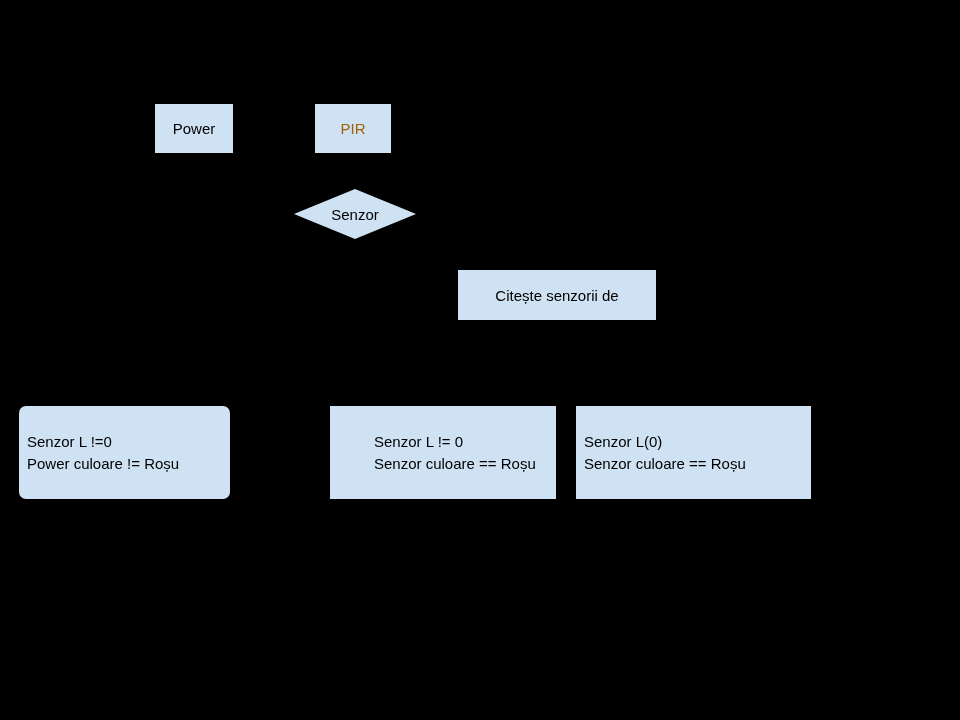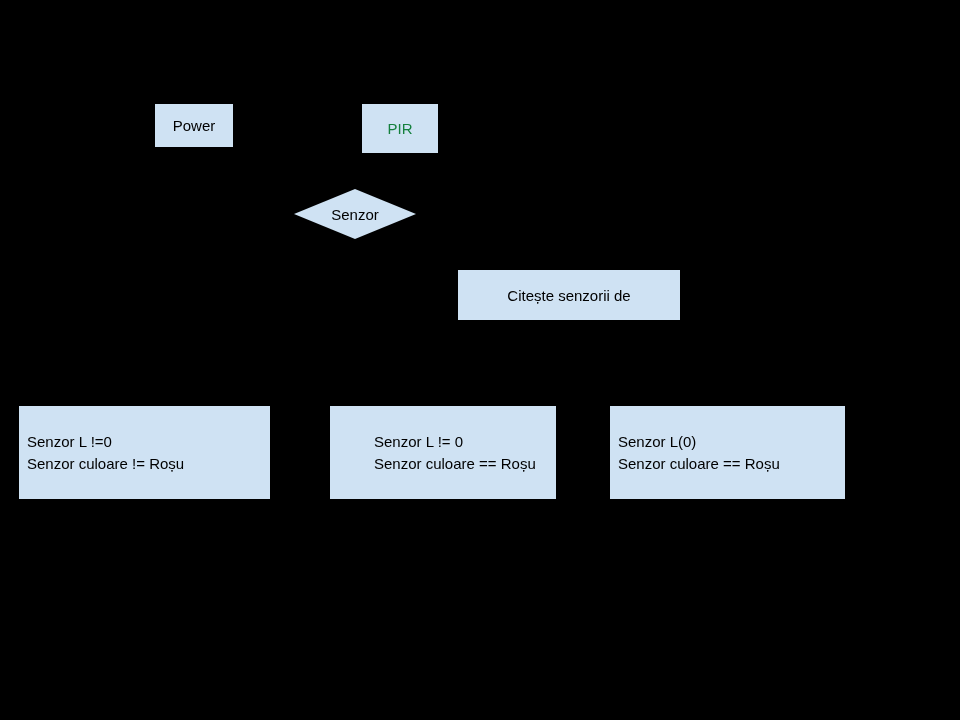--- a/index.html
+++ b/index.html
@@ -38,54 +38,54 @@
     text-align: left;
     padding-left: 8px;
     padding-right: 6px;
     line-height: 22px;
   }
   .diamond {
     clip-path: polygon(50% 0%, 100% 50%, 50% 100%, 0% 50%);
   }
 
   
-  #node-power   { left: 155px; top: 104px; width: 78px;  height: 43px; }
+  #node-power   { left: 155px; top: 104px; width: 78px;  height: 49px; }
   #node-pir     { left: 315px; top: 104px; width: 76px;  height: 49px; }
   #node-start   { left: 294px; top: 189px; width: 122px; height: 50px; }
-  #node-read    { left: 458px; top: 270px; width: 222px; height: 50px; }
-  #node-case1   { left: 19px;  top: 406px; width: 251px; height: 93px; }
+  #node-read    { left: 458px; top: 270px; width: 198px; height: 50px; }
+  #node-case1   { left: 19px;  top: 406px; width: 211px; height: 93px; border-radius: 7px; }
   #node-case2   { left: 330px; top: 406px; width: 226px; height: 93px; padding-left: 44px; }
-  #node-case3   { left: 610px; top: 406px; width: 235px; height: 93px; }
+  #node-case3   { left: 576px; top: 406px; width: 235px; height: 93px; }
 
   .line { display: block; white-space: nowrap; }
 </style>
 </head>
 <body>
 
 <div id="canvas" style="background: rgb(0, 0, 0);">
 
   <div id="node-power" class="node centered" style="background: rgb(207, 226, 243); color: rgb(0, 0, 0);">
     <span class="line">Power</span>
   </div>
 
-  <div id="node-pir" class="node centered" style="background: rgb(207, 226, 243); color: #15803d; margin-left: 47px;">
+  <div id="node-pir" class="node centered" style="background: rgb(207, 226, 243); color: #a16207;">
     <span class="line">PIR</span>
   </div>
 
   <div id="node-start" class="node centered diamond" style="background: rgb(207, 226, 243); color: rgb(0, 0, 0);">
     <span class="line">Senzor</span>
   </div>
 
   <div id="node-read" class="node centered" style="background: rgb(207, 226, 243); color: rgb(0, 0, 0);">
     <span class="line">Citește senzorii de</span>
   </div>
 
   <div id="node-case1" class="node left-aligned" style="background: rgb(207, 226, 243); color: rgb(0, 0, 0);">
     <span class="line">Senzor L !=0</span>
-    <span class="line">Senzor culoare != Roșu</span>
+    <span class="line">Power culoare != Roșu</span>
   </div>
 
   <div id="node-case2" class="node left-aligned" style="background: rgb(207, 226, 243); color: rgb(0, 0, 0);">
     <span class="line">Senzor L != 0</span>
     <span class="line">Senzor culoare == Roșu</span>
   </div>
 
   <div id="node-case3" class="node left-aligned" style="background: rgb(207, 226, 243); color: rgb(0, 0, 0);">
     <span class="line">Senzor L(0)</span>
     <span class="line">Senzor culoare == Roșu</span>

